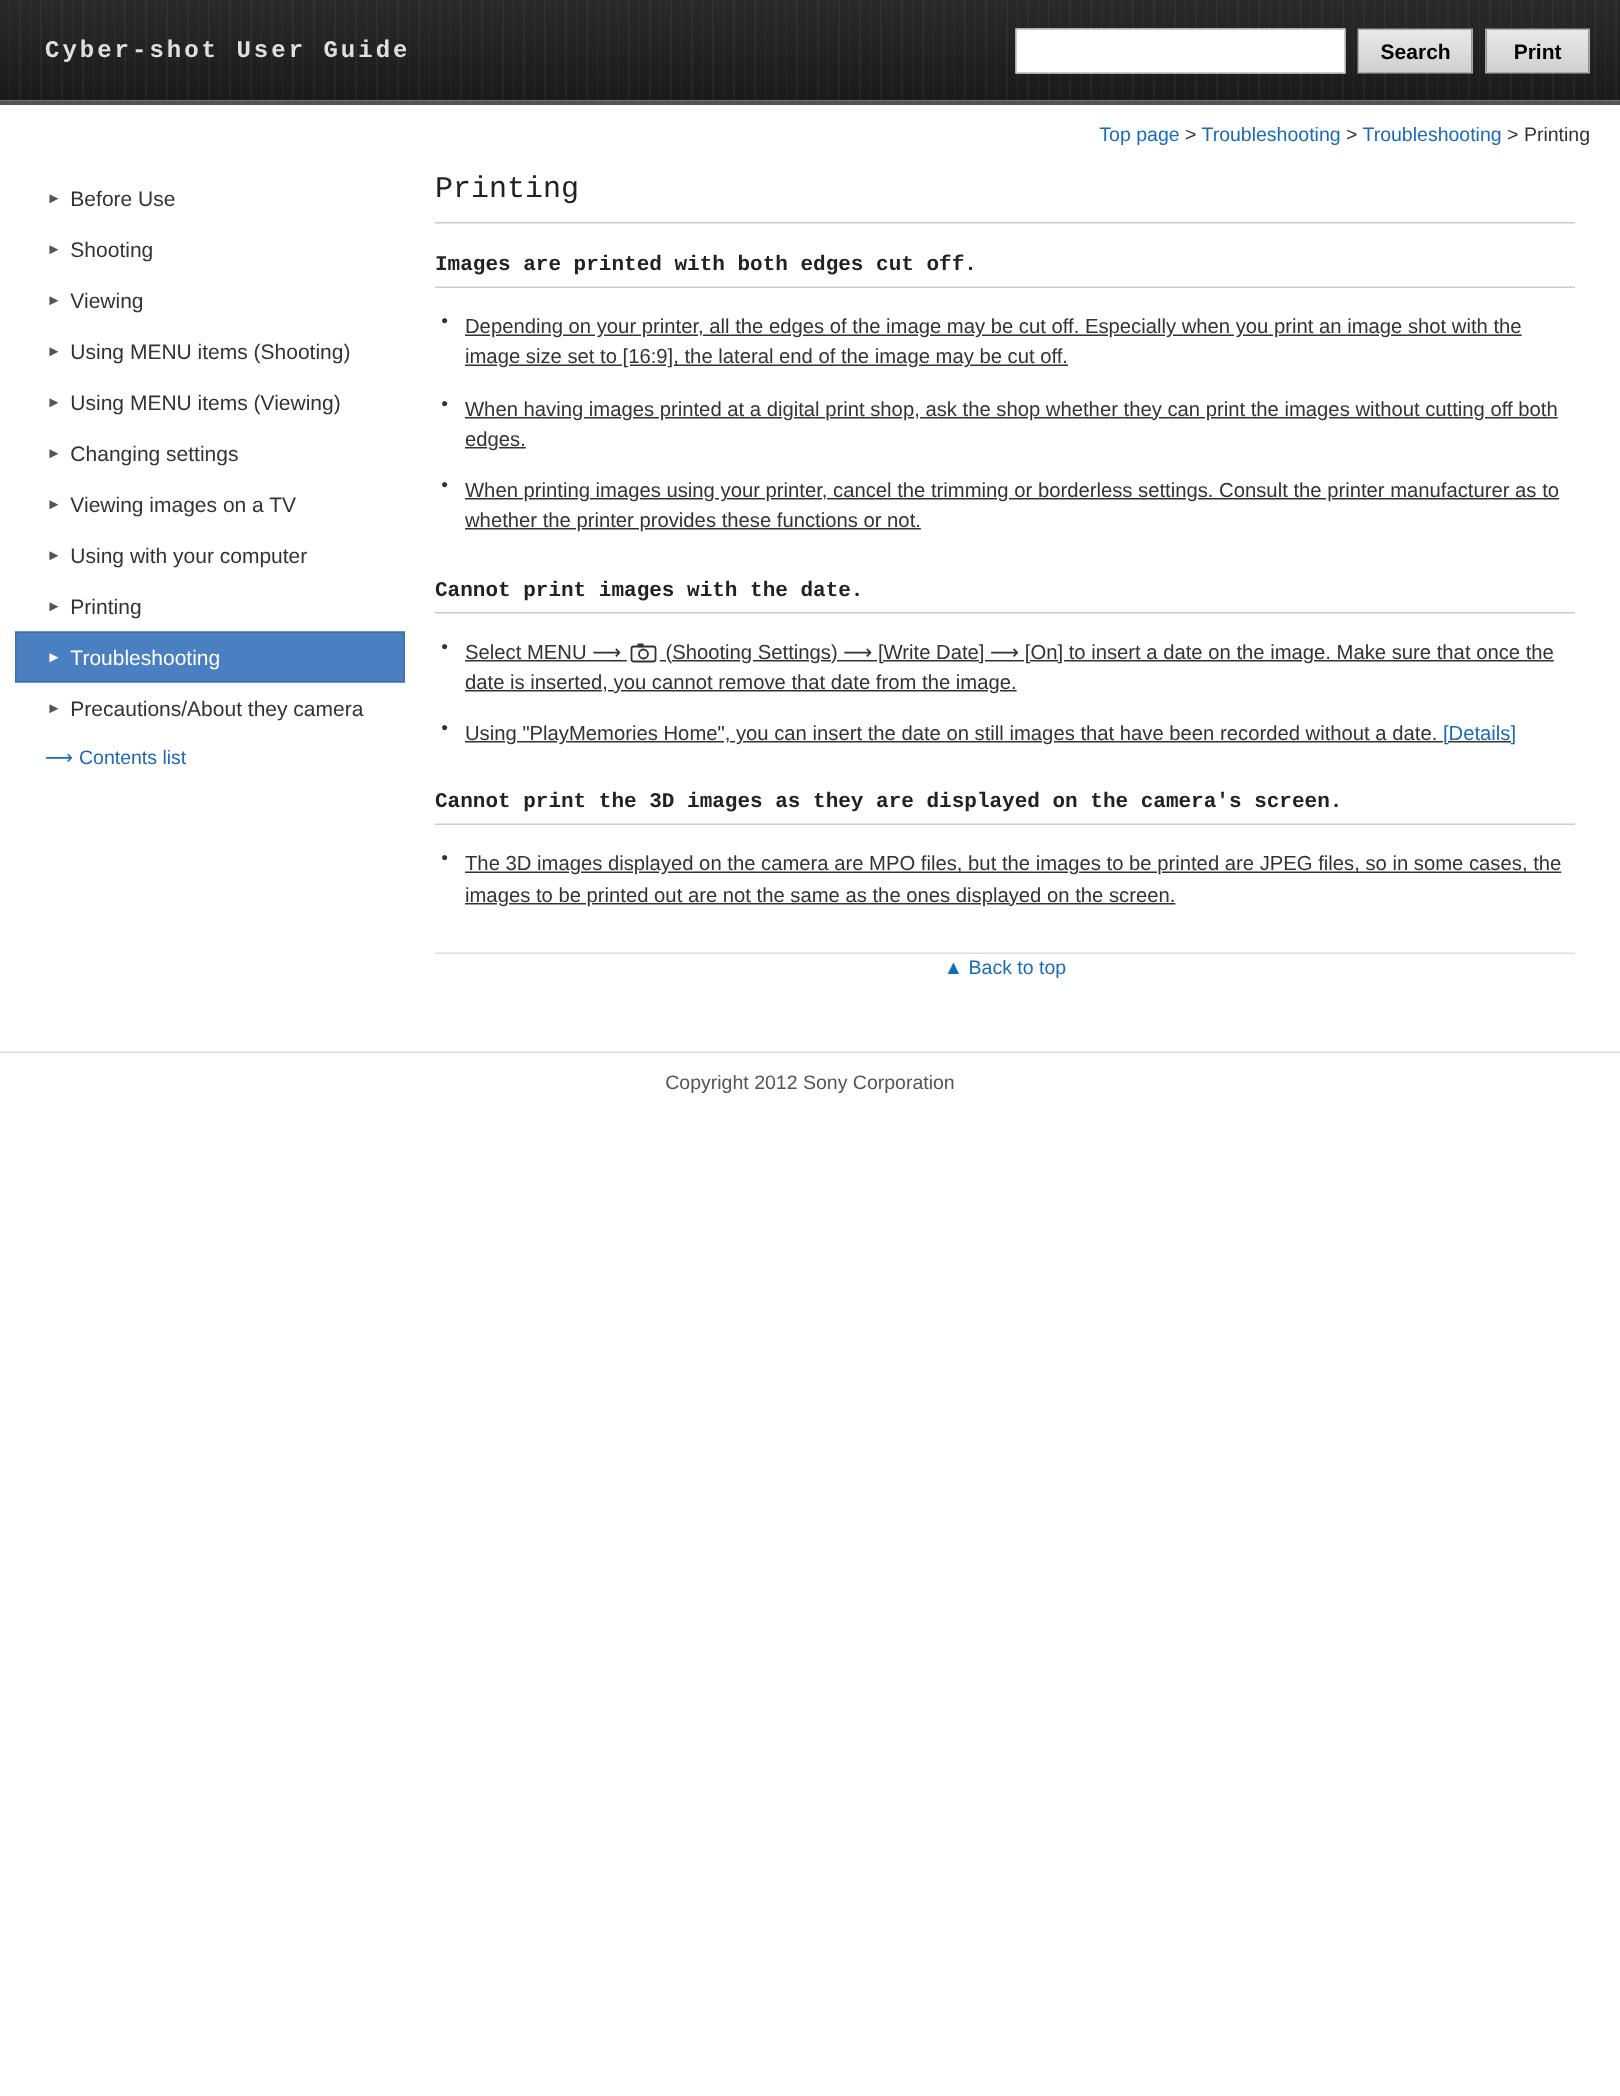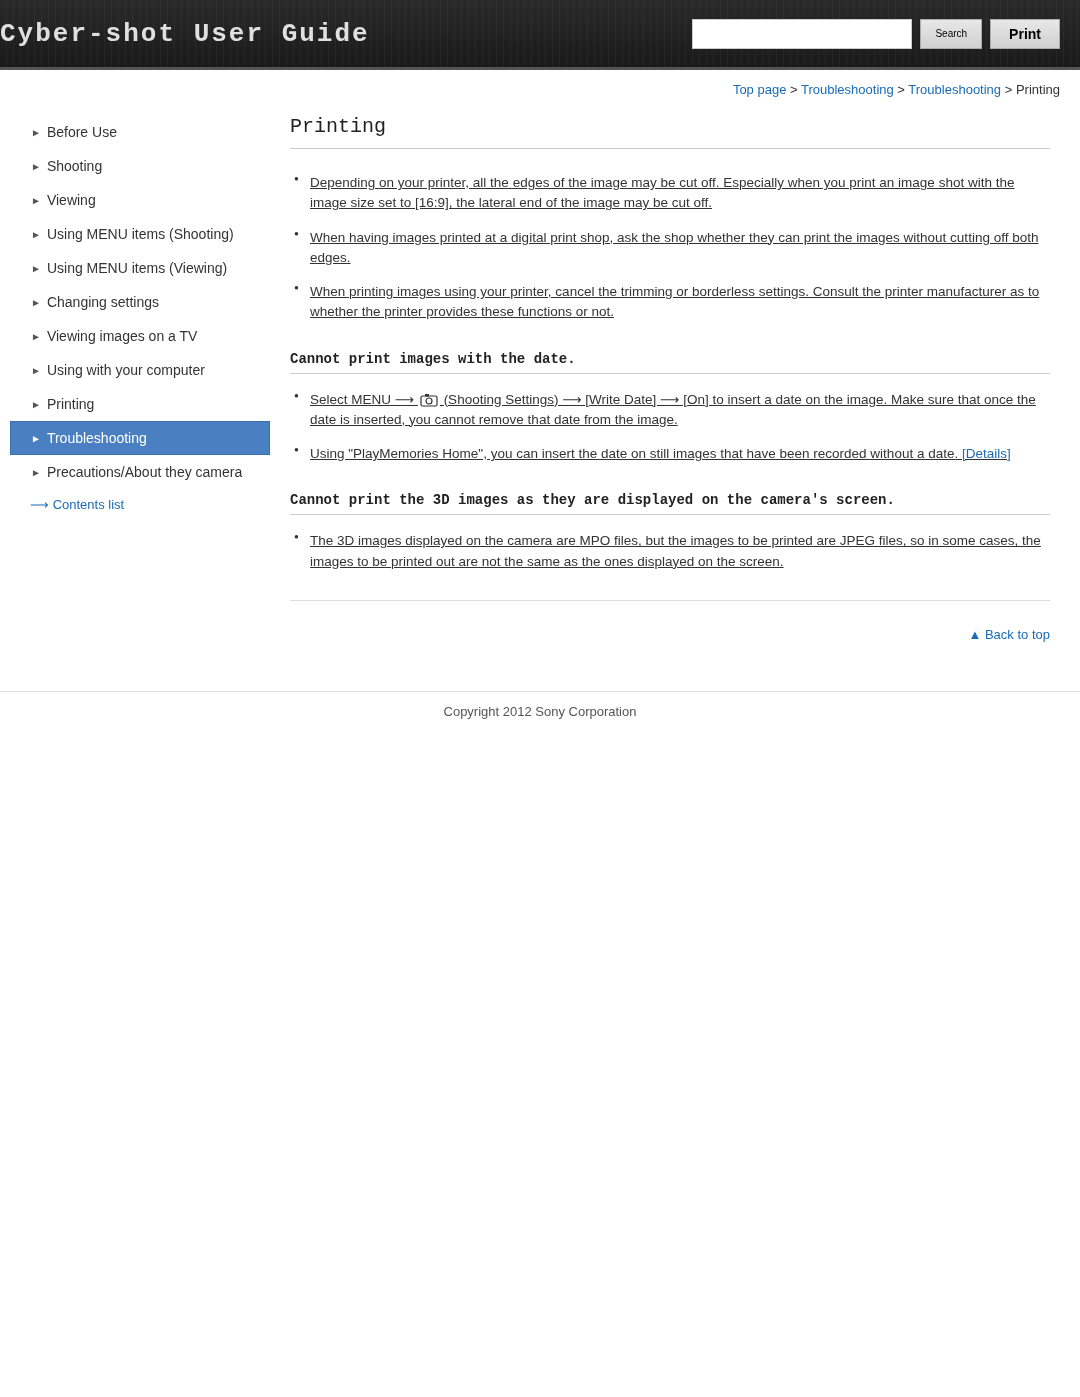--- a/index.html
+++ b/index.html
@@ -24,23 +24,24 @@
       background: repeating-linear-gradient(
         90deg,
         transparent,
         transparent 6px,
         rgba(255,255,255,0.04) 6px,
         rgba(255,255,255,0.04) 7px
       );
     }
     .header-title {
       color: #e0e0e0;
-      font-size: 26px;
+      font-size: 16px;
       font-family: 'Courier New', monospace;
       letter-spacing: 2px;
+      padding-left: 30px;
       position: relative;
       z-index: 1;
       font-weight: bold;
     }
     .header-right {
       display: flex;
       align-items: center;
       gap: 8px;
       padding-right: 20px;
       position: relative;
@@ -53,22 +54,22 @@
       border: 1px solid #ccc;
       background: #fff;
       font-size: 13px;
     }
     .search-button {
       height: 30px;
       padding: 0 14px;
       background: linear-gradient(to bottom, #e8e8e8, #d0d0d0);
       border: 1px solid #aaa;
       cursor: pointer;
-      font-size: 10px;
-      font-weight: normal;
+      font-size: 14px;
+      font-weight: bold;
     }
     .print-button {
       height: 30px;
       padding: 0 18px;
       background: linear-gradient(to bottom, #e8e8e8, #d0d0d0);
       border: 1px solid #aaa;
       cursor: pointer;
       font-size: 14px;
       font-weight: bold;
     }
@@ -169,22 +170,22 @@
       position: absolute;
       left: 4px;
       top: 4px;
       font-size: 8px;
       color: #333;
     }
     .link-blue { color: #1a6bb5; text-decoration: none; }
 
     
     #back-to-top {
-      text-align: right;
-      padding: 25px 0 6px 0;
+      text-align: center;
+      padding: 0 0 6px 0;
       border-top: 1px solid #ddd;
       margin-top: 10px;
     }
     #back-to-top a {
       color: #1a6bb5;
       text-decoration: none;
       font-size: 13px;
     }
 
     
@@ -281,20 +282,21 @@
       <span style="color:#1a6bb5;">⟶</span>
       <span>Contents list</span>
     </div>
   </div>
 
   <div id="content">
 
     <h1 class="page-title">Printing</h1>
 
     <div class="section">
+      <h2 class="section-title">Images are printed with both edges cut off.</h2>
       <ul class="bullet-list">
         <li>Depending on your printer, all the edges of the image may be cut off. Especially when you print an image shot with the image size set to [16:9], the lateral end of the image may be cut off.</li>
         <li>When having images printed at a digital print shop, ask the shop whether they can print the images without cutting off both edges.</li>
         <li>When printing images using your printer, cancel the trimming or borderless settings. Consult the printer manufacturer as to whether the printer provides these functions or not.</li>
       </ul>
     </div>
 
     <div class="section">
       <h2 class="section-title">Cannot print images with the date.</h2>
       <ul class="bullet-list">

